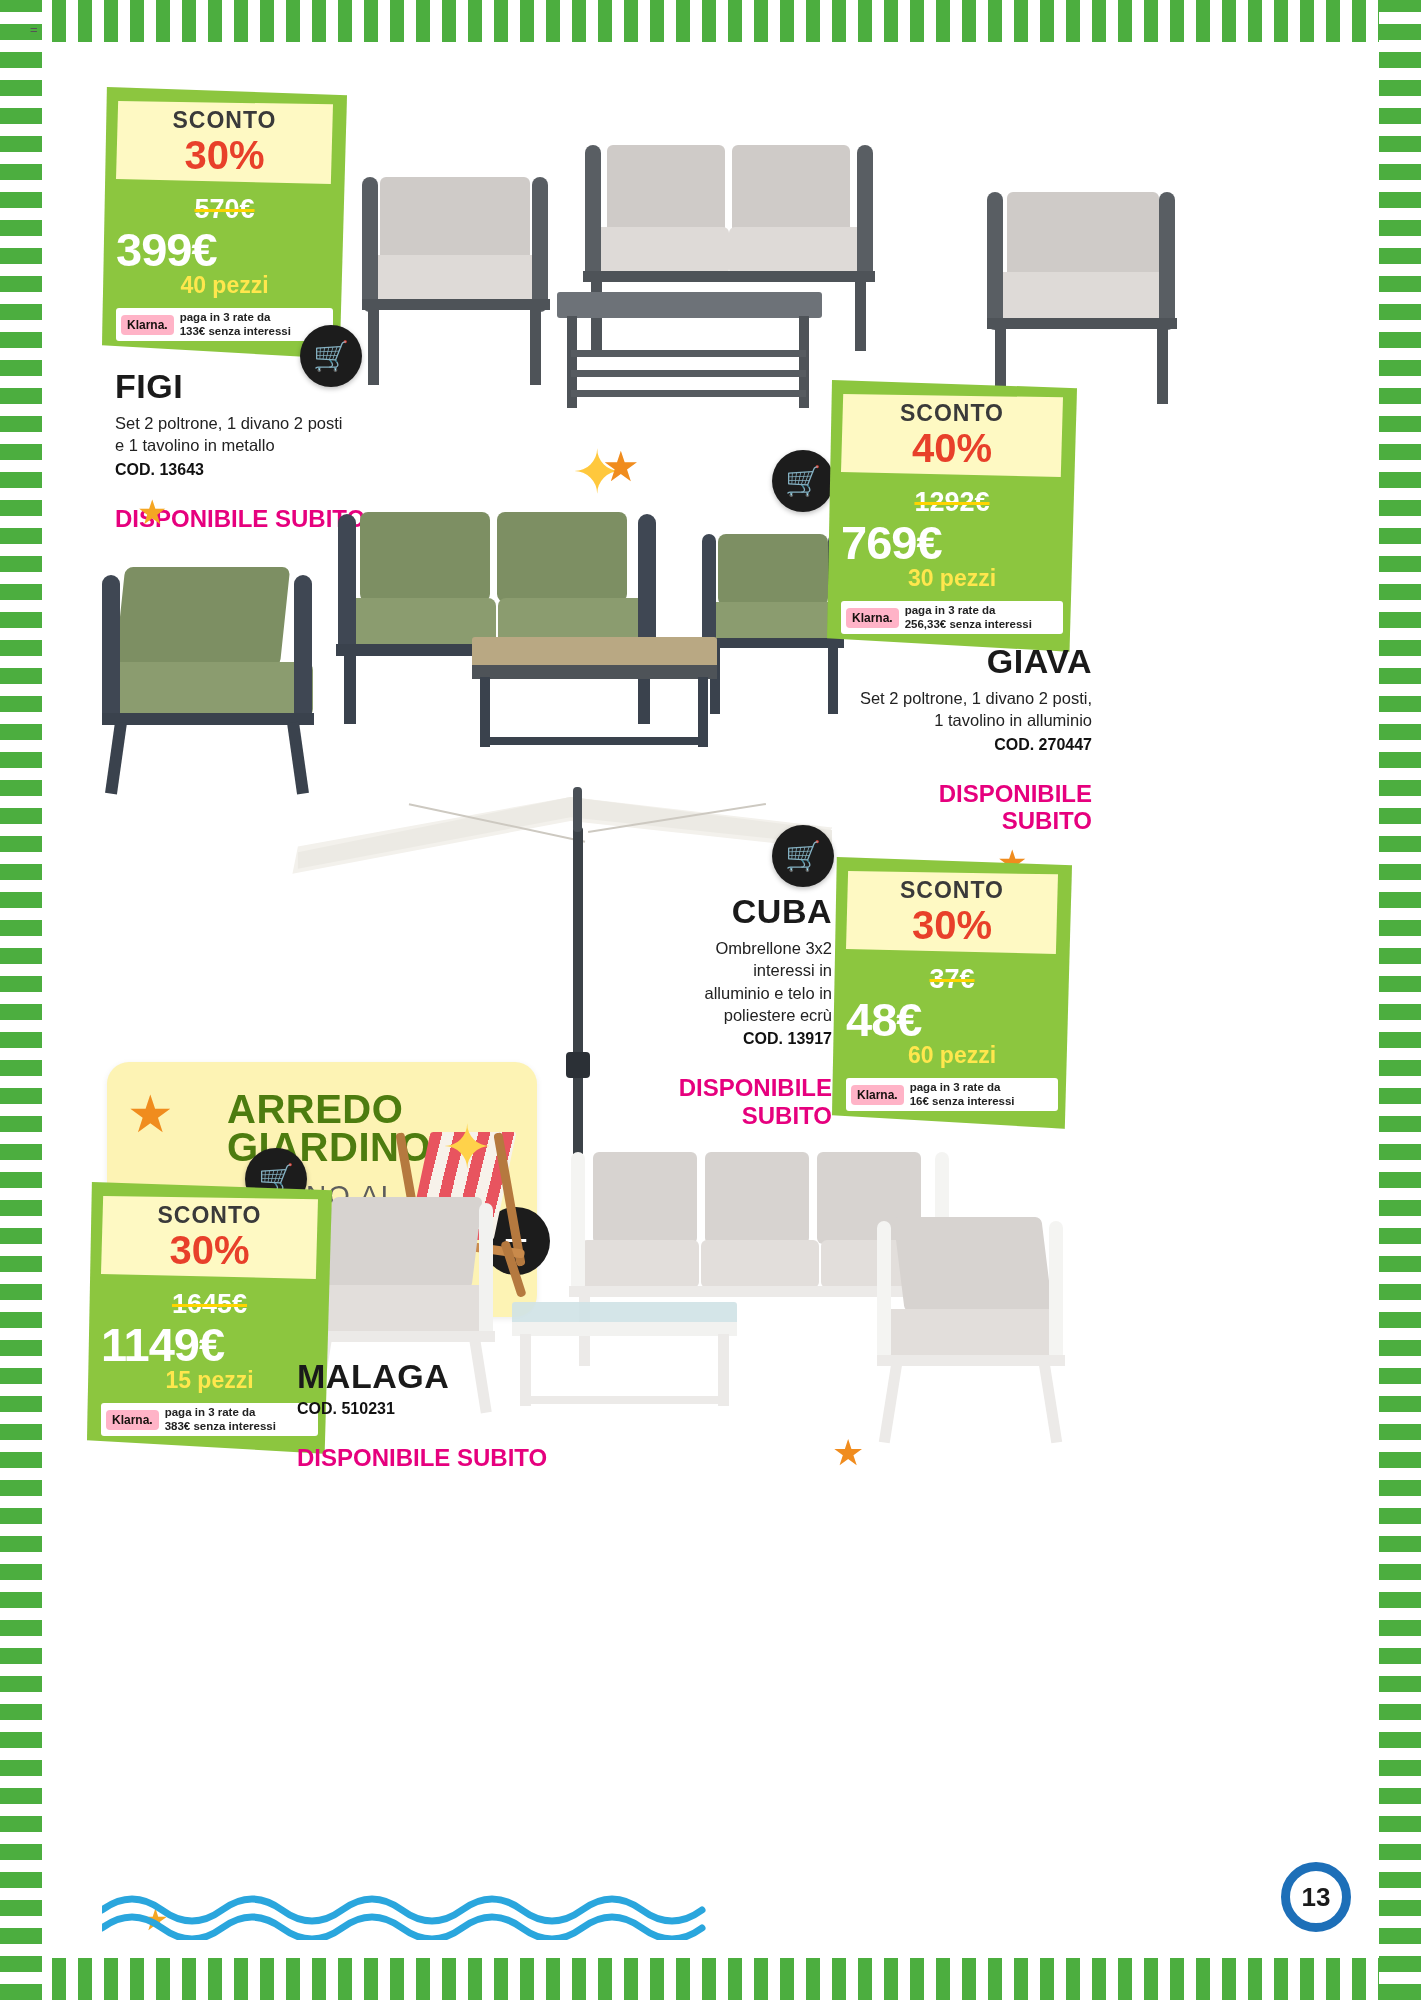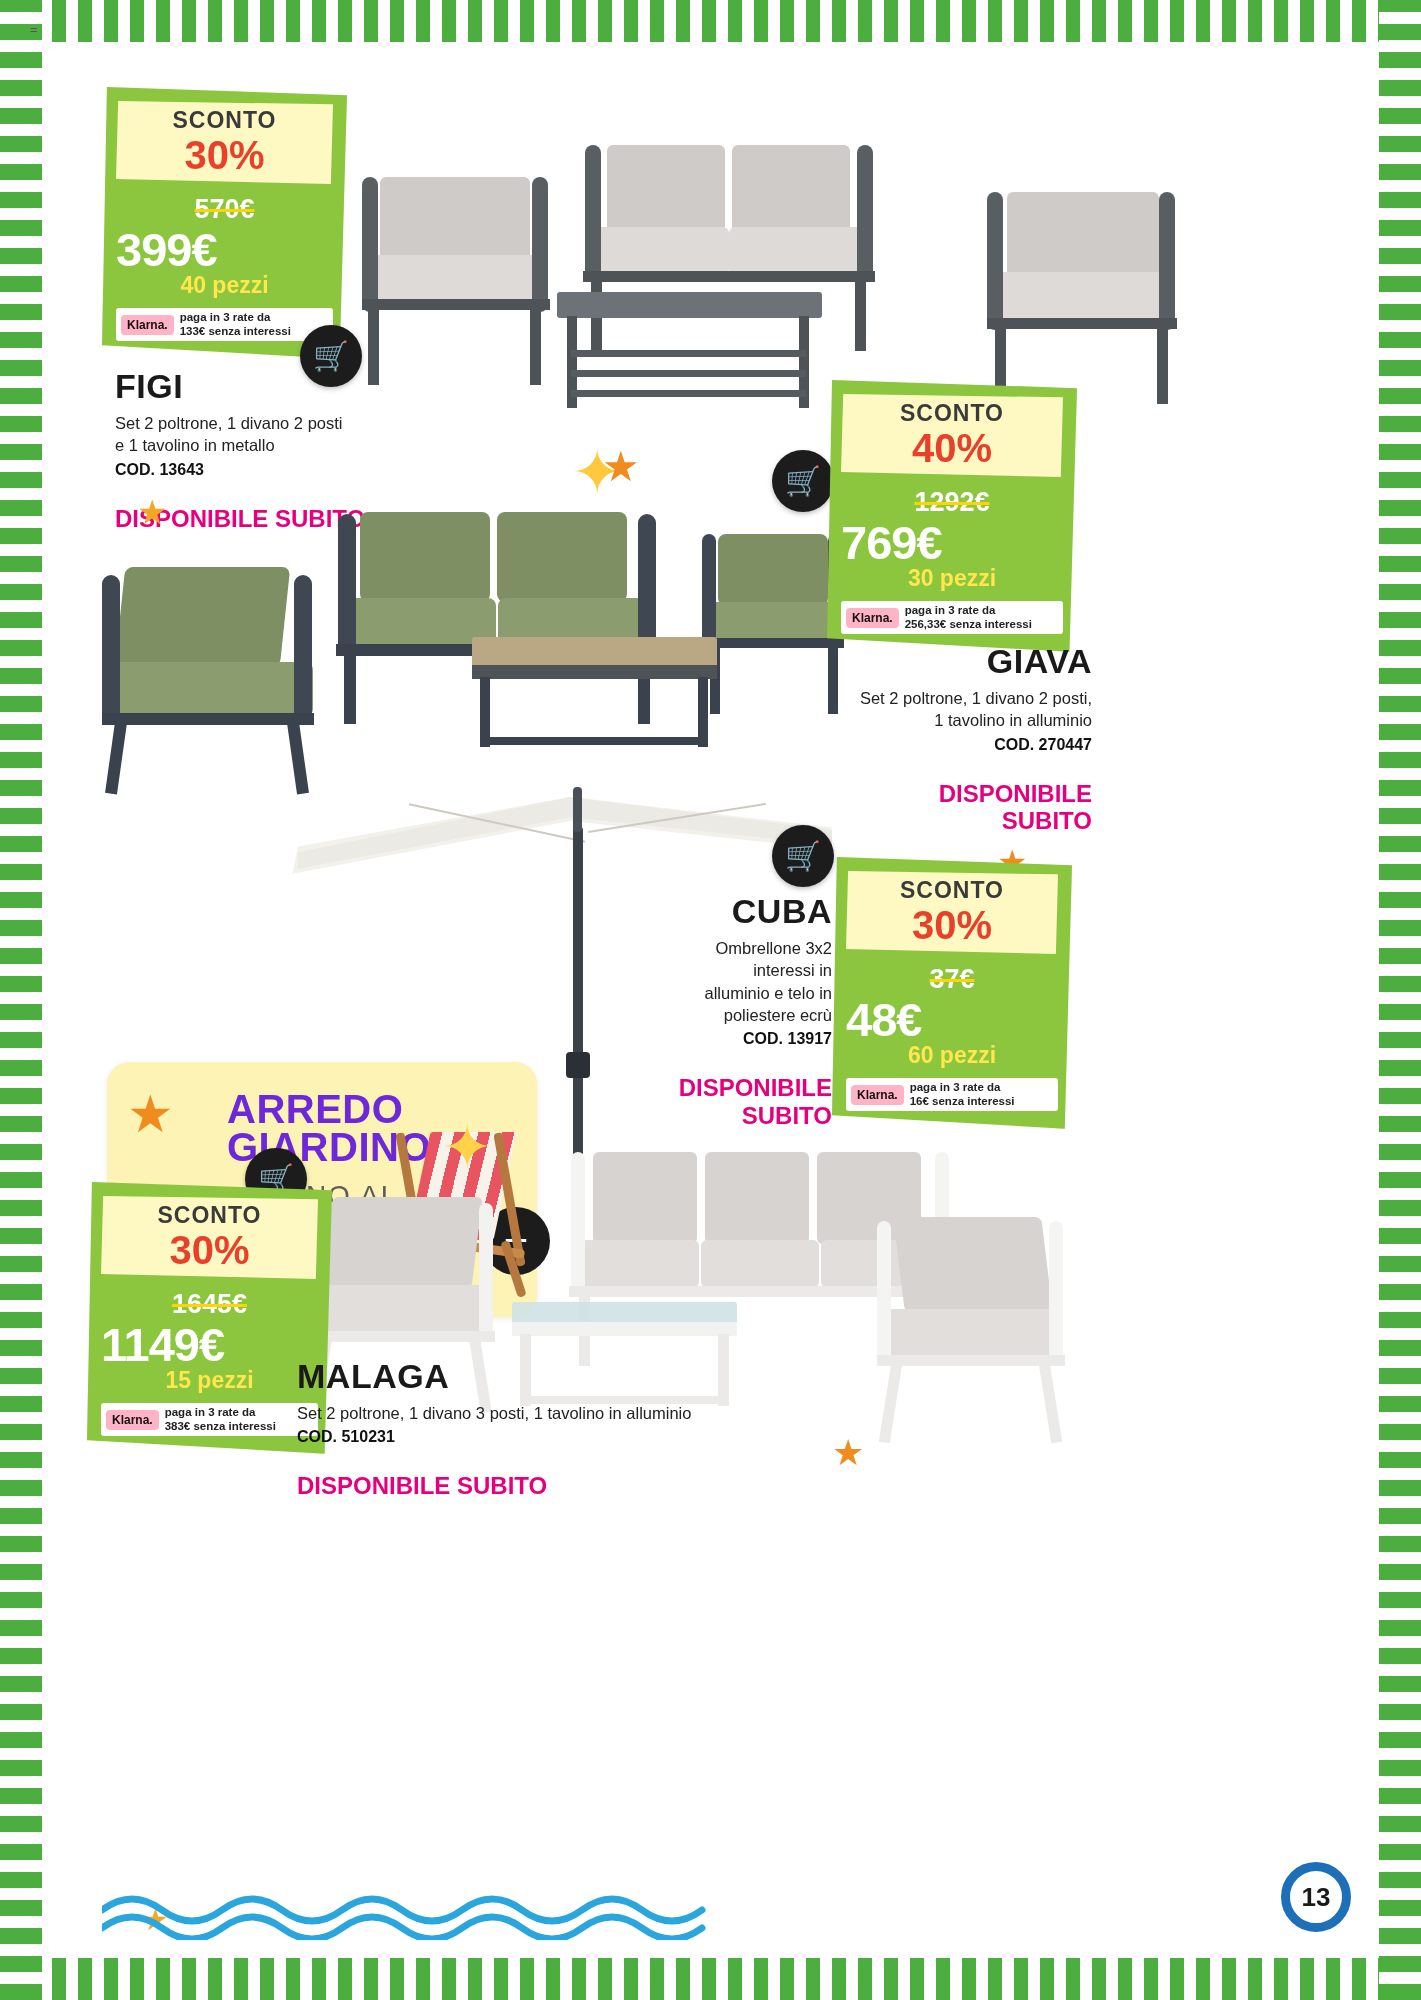--- a/index.html
+++ b/index.html
@@ -120,21 +120,21 @@
   .arredo {
     position: absolute;
     left: 65px; top: 1020px;
     width: 430px; height: 255px;
     background: #fdf3b4;
     border-radius: 22px;
     box-shadow: 0 2px 6px rgba(0,0,0,.08);
   }
   .arredo .t1 {
     position: absolute; left: 120px; top: 28px;
-    font-size: 40px; font-weight: 800; color: #6d28d9; line-height: .95;
+    font-size: 40px; font-weight: 800; color: #4d7c0f; line-height: .95;
     letter-spacing: .5px;
   }
   .arredo .t2 {
     position: absolute; left: 170px; top: 118px;
     font-size: 28px; color: #5c5c5c; letter-spacing: 2px;
   }
   .arredo .t3 {
     position: absolute; left: 110px; top: 140px;
     font-size: 95px; font-weight: 800; color: #4a9a3d; line-height: .9;
   }
@@ -465,21 +465,20 @@
         <div class="klarna-row">
           <span class="klarna-logo">Klarna.</span>
           <span class="klarna-text" style="white-space:pre-line">paga in 3 rate da
 383€ senza interessi</span>
         </div>
       </div>
     </div>
 
     <div style="position:absolute;left:255px;top:1315px;width:560px;">
       <div class="prod-title">MALAGA</div>
-      <div class="prod-desc" style="white-space:pre-line">Set 2 poltrone,  1 divano 3 posti, 1 tavolino in alluminio</div>
       <div class="prod-cod">COD. 510231</div>
       <div class="avail" style="white-space:pre-line">DISPONIBILE SUBITO</div>
     </div>
 
     <div class="star orange" style="left:790px;top:1390px;font-size:36px;">★</div>
     <div class="star" style="left:100px;top:1860px;font-size:30px;">★</div>
 
     <svg class="waves" viewBox="0 0 640 60" preserveAspectRatio="none">
       <path d="M0 30 q30 -22 60 0 t60 0 t60 0 t60 0 t60 0 t60 0 t60 0 t60 0 t60 0 t60 0" fill="none" stroke="#2aa6dd" stroke-width="7" stroke-linecap="round"></path>
       <path d="M0 48 q30 -22 60 0 t60 0 t60 0 t60 0 t60 0 t60 0 t60 0 t60 0 t60 0 t60 0" fill="none" stroke="#2aa6dd" stroke-width="7" stroke-linecap="round"></path>

